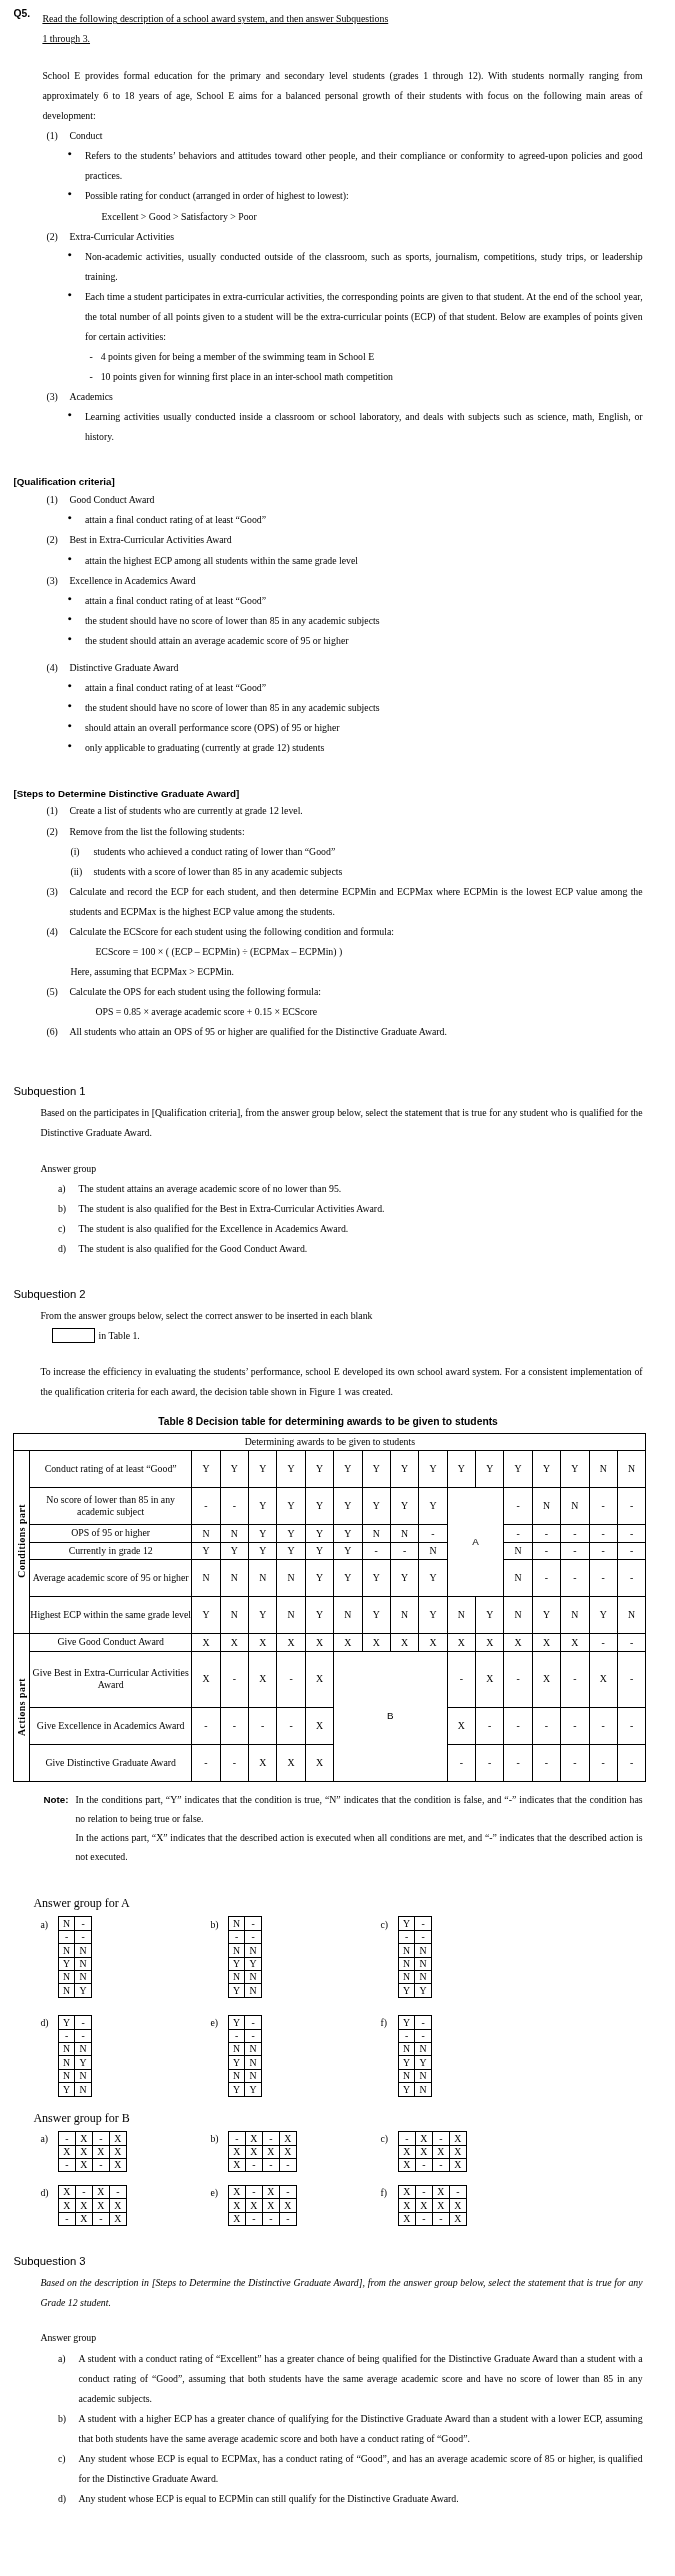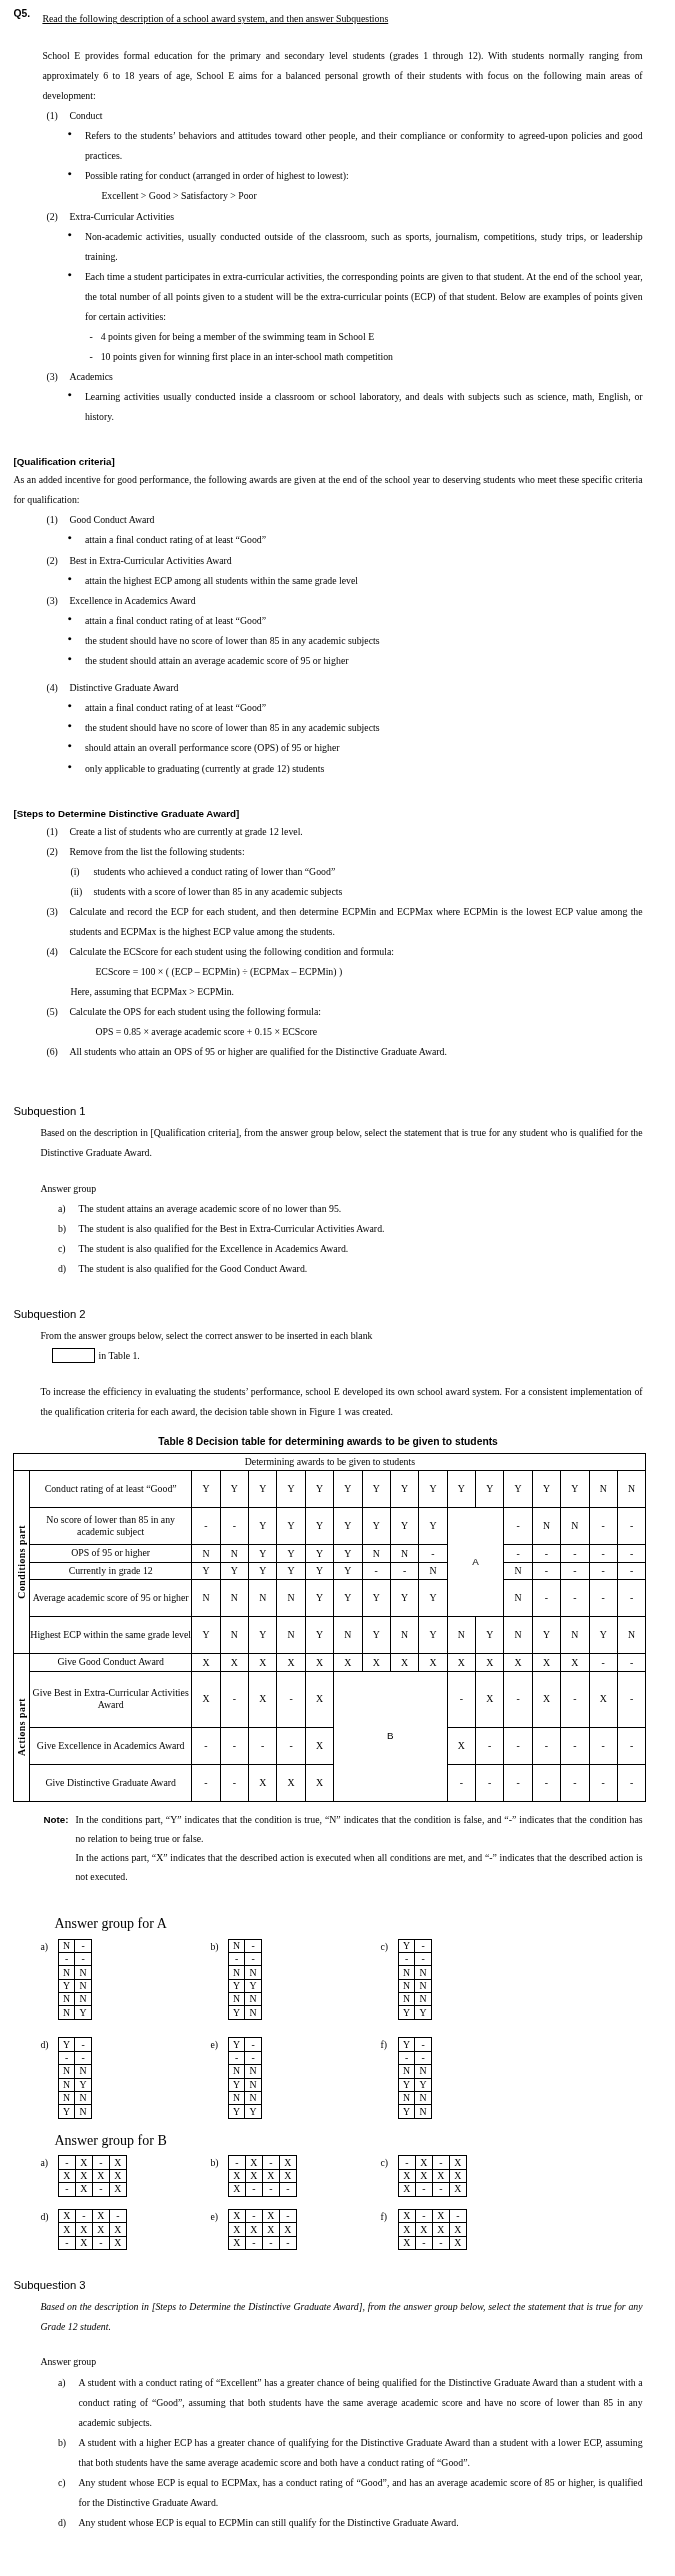--- a/index.html
+++ b/index.html
@@ -75,31 +75,32 @@
   .note-sub { margin-left:62px; line-height:1.95; text-align:justify; }
 
   
   .opt-grid { display:flex; margin-left:27px; margin-top:7.2px; }
   .opt-col { width:170px; display:flex; align-items:flex-start; }
   .opt-letter { width:17.5px; flex:0 0 17.5px; font-size:9.8px; padding-top:3.1px; }
   table.mini { border-collapse:collapse; table-layout:fixed; }
   table.mini td { border:0.5px solid #000; width:16.5px; height:13.4px; text-align:center; font-size:9.8px; vertical-align:middle; padding:0; }
   table.mini.b td { width:17px; height:13.4px; }
   table.mini td.hb { border-bottom:1.3px solid #000; }
-  .grp-title { margin-left:41px; margin-top:15.5px; font-size:14px; }
+  .grp-title { margin-left:20px; margin-top:15.5px; font-size:12px; }
 </style>
 </head>
 <body>
 
 <div class="page">
 
   <div class="q-head">
     <div class="q-num">Q5.</div>
     <div class="q-head-body">
       <div class="para nj">Read the following description of a school award system, and then answer Subquestions</div>
+      <div class="para nj">1 through 3.</div>
     </div>
   </div>
 
   <div class="spacer-m"></div>
 
   <div class="para indent1">School E provides formal education for the primary and secondary level students (grades 1 through 12).  With students normally ranging from approximately 6 to 18 years of age, School E aims for a balanced personal growth of their students with focus on the following main areas of development:</div>
 
   <div class="numitem">
     <div class="mk">(1)</div>
     <div class="tx">Conduct</div>
@@ -140,21 +141,20 @@
     <div class="tx">Academics</div>
   </div>
   <div class="bullet">
     <div class="mk">●</div>
     <div class="tx">Learning activities usually conducted inside a classroom or school laboratory, and deals with subjects such as science, math, English, or history.</div>
   </div>
 
   <div class="spacer-l"></div>
 
   <div class="bracket-head">[Qualification criteria]</div>
-  <div class="para">As an added incentive for good performance, the following awards are given at the end of the school year to deserving students who meet these specific criteria for qualification:</div>
 
   <div class="numitem">
     <div class="mk">(1)</div>
     <div class="tx">Good Conduct Award</div>
   </div>
   <div class="bullet">
     <div class="mk">●</div>
     <div class="tx">attain a final conduct rating of at least “Good”</div>
   </div>
 
@@ -243,21 +243,21 @@
   </div>
   <div class="formula">OPS = 0.85 × average academic score + 0.15 × ECScore</div>
   <div class="numitem">
     <div class="mk">(6)</div>
     <div class="tx">All students who attain an OPS of 95 or higher are qualified for the Distinctive Graduate Award.</div>
   </div>
 
   <div class="spacer-xl"></div>
 
   <div class="sq-head">Subquestion 1</div>
-  <div class="para" style="margin-left:27px;">Based on the description in [Qualification criteria], from the answer group below, select the statement that is true for any student who is qualified for the Distinctive Graduate Award.</div>
+  <div class="para" style="margin-left:27px;">Based on the participates in [Qualification criteria], from the answer group below, select the statement that is true for any student who is qualified for the Distinctive Graduate Award.</div>
 
   <div class="spacer-m"></div>
 
   <div class="ans-label">Answer group</div>
   <div class="ans-list">
     <div class="ans-item">
       <div class="mk">a)</div>
       <div class="tx">The student attains an average academic score of no lower than 95.</div>
     </div>
     <div class="ans-item">

